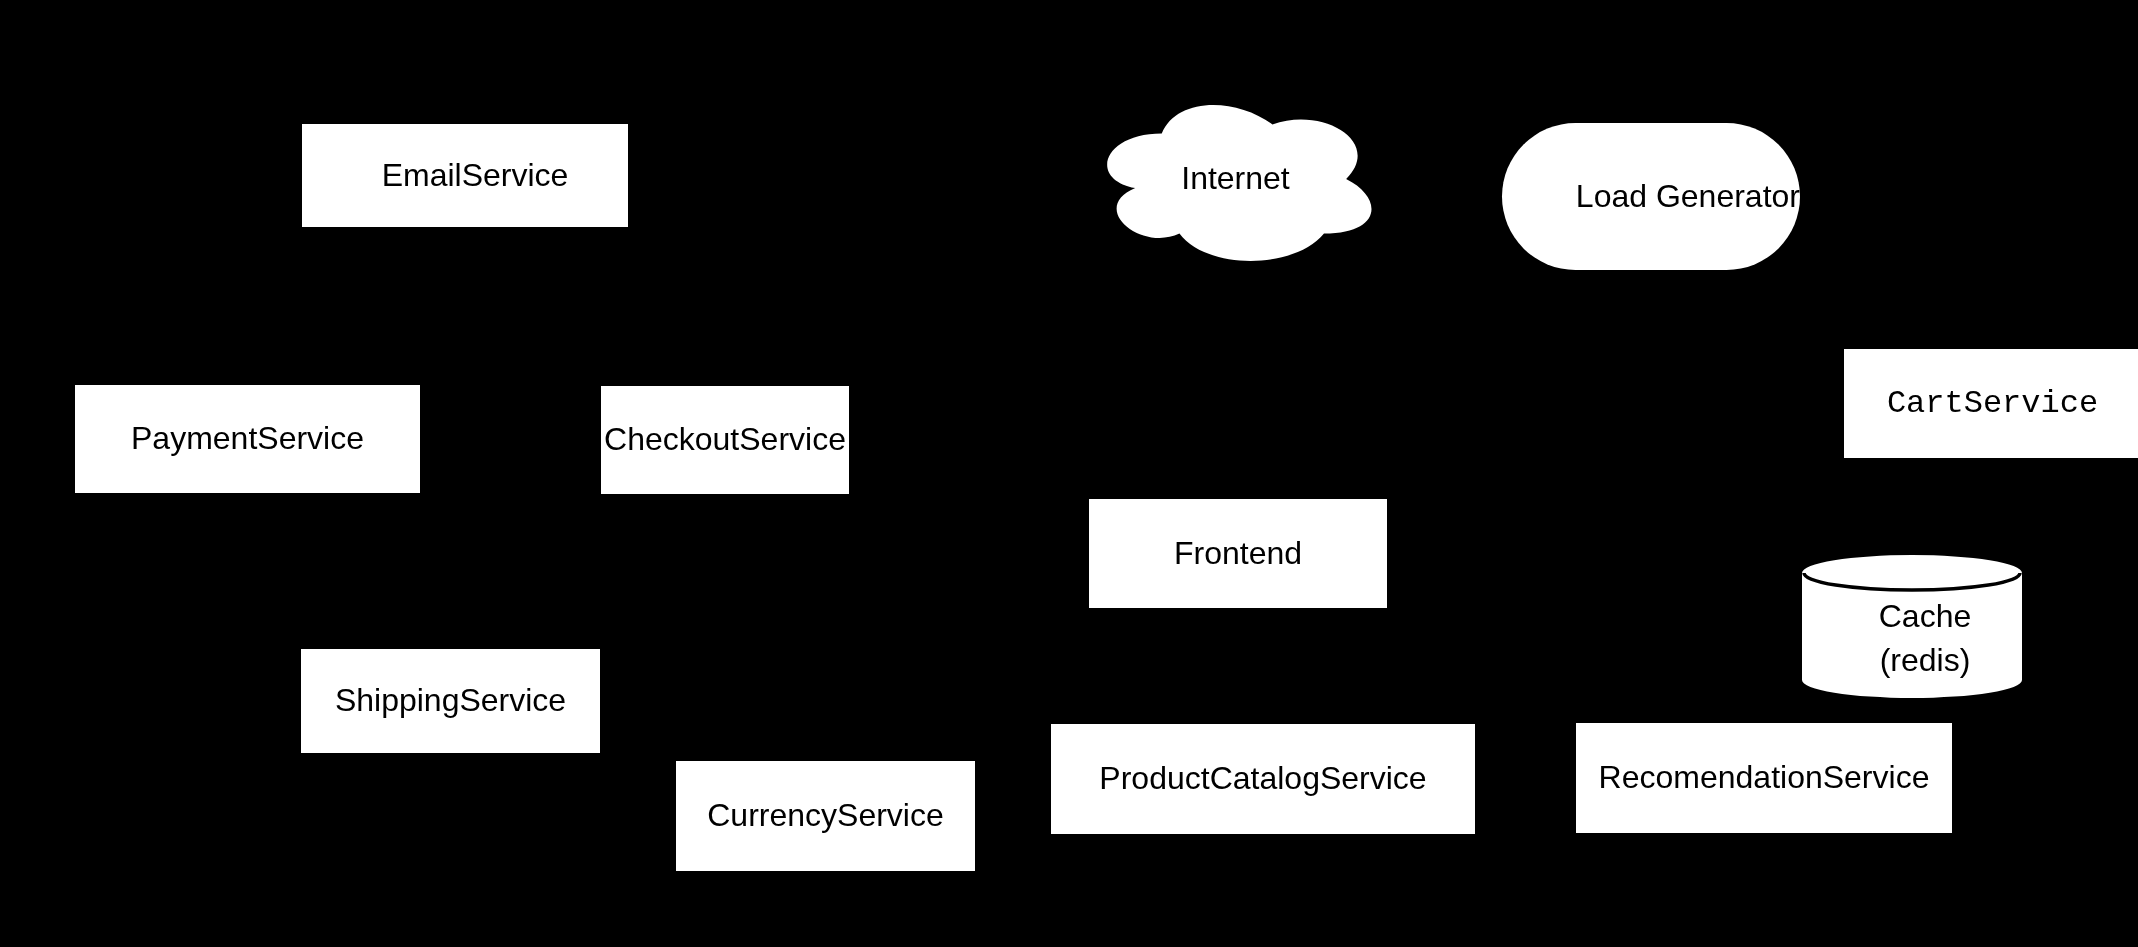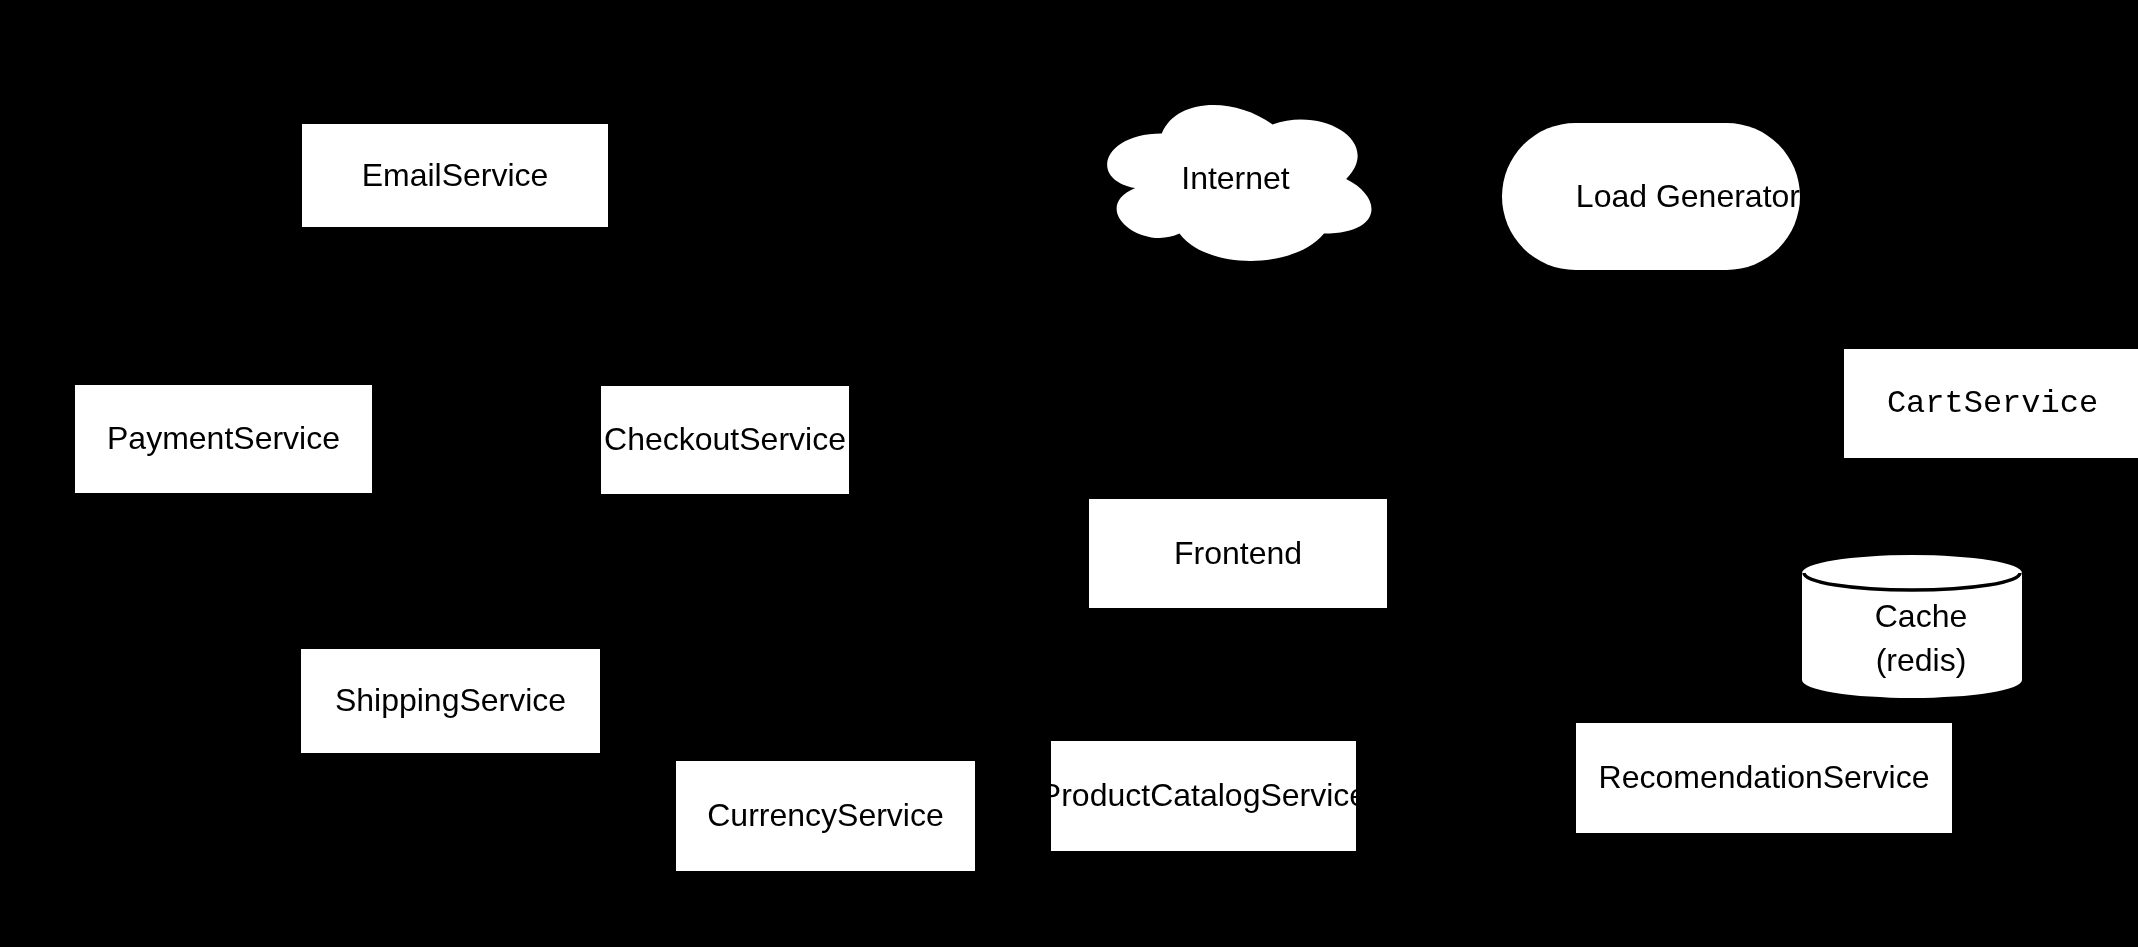--- a/index.html
+++ b/index.html
@@ -26,32 +26,32 @@
   .stadium { background: #ffffff; border-radius: 999px; }
   .shape-host { background: transparent; }
   .shape-host svg { position: absolute; inset: 0; }
   .shape-label {
     position: absolute; inset: 0;
     display: flex; flex-direction: column;
     align-items: center; justify-content: center;
     text-align: left;
   }
   
-  .pos-email            { left: 302px;  top: 124px; width: 306px; height: 103px; }
+  .pos-email            { left: 302px;  top: 124px; width: 306px; height: 103px; padding-left: 20px; }
   .pos-ad               { left: 677px;  top: 199px; width: 221px; height: 108px; }
   .pos-internet         { left: 1088px; top: 88px;  width: 295px; height: 182px; }
   .pos-load-generator   { left: 1502px; top: 123px; width: 298px; height: 147px; justify-content: flex-end; }
-  .pos-payment          { left: 75px;   top: 385px; width: 297px; height: 108px; }
+  .pos-payment          { left: 75px;   top: 385px; width: 345px; height: 108px; }
   .pos-checkout         { left: 601px;  top: 386px; width: 248px; height: 108px; }
   .pos-cart             { left: 1844px; top: 349px; width: 297px; height: 109px; font-family: Liberation Mono, monospace; }
   .pos-frontend         { left: 1089px; top: 499px; width: 298px; height: 109px; }
-  .pos-cache            { left: 1802px; top: 555px; width: 238px; height: 143px; }
+  .pos-cache            { left: 1802px; top: 555px; width: 238px; height: 143px; padding-left: 8px; }
   .pos-shipping         { left: 301px;  top: 649px; width: 299px; height: 104px; }
   .pos-currency         { left: 676px;  top: 761px; width: 299px; height: 110px; }
-  .pos-product-catalog  { left: 1051px; top: 741px; width: 305px; height: 110px; }
+  .pos-product-catalog  { left: 1051px; top: 724px; width: 424px; height: 110px; }
   .pos-recommendation   { left: 1576px; top: 723px; width: 376px; height: 110px; }
   .cylinder-label { padding-top: 24px; }
 </style>
 </head>
 <body>
 
 <div class="canvas">
 
   <div class="node rect pos-email">
     <span>EmailService</span>

